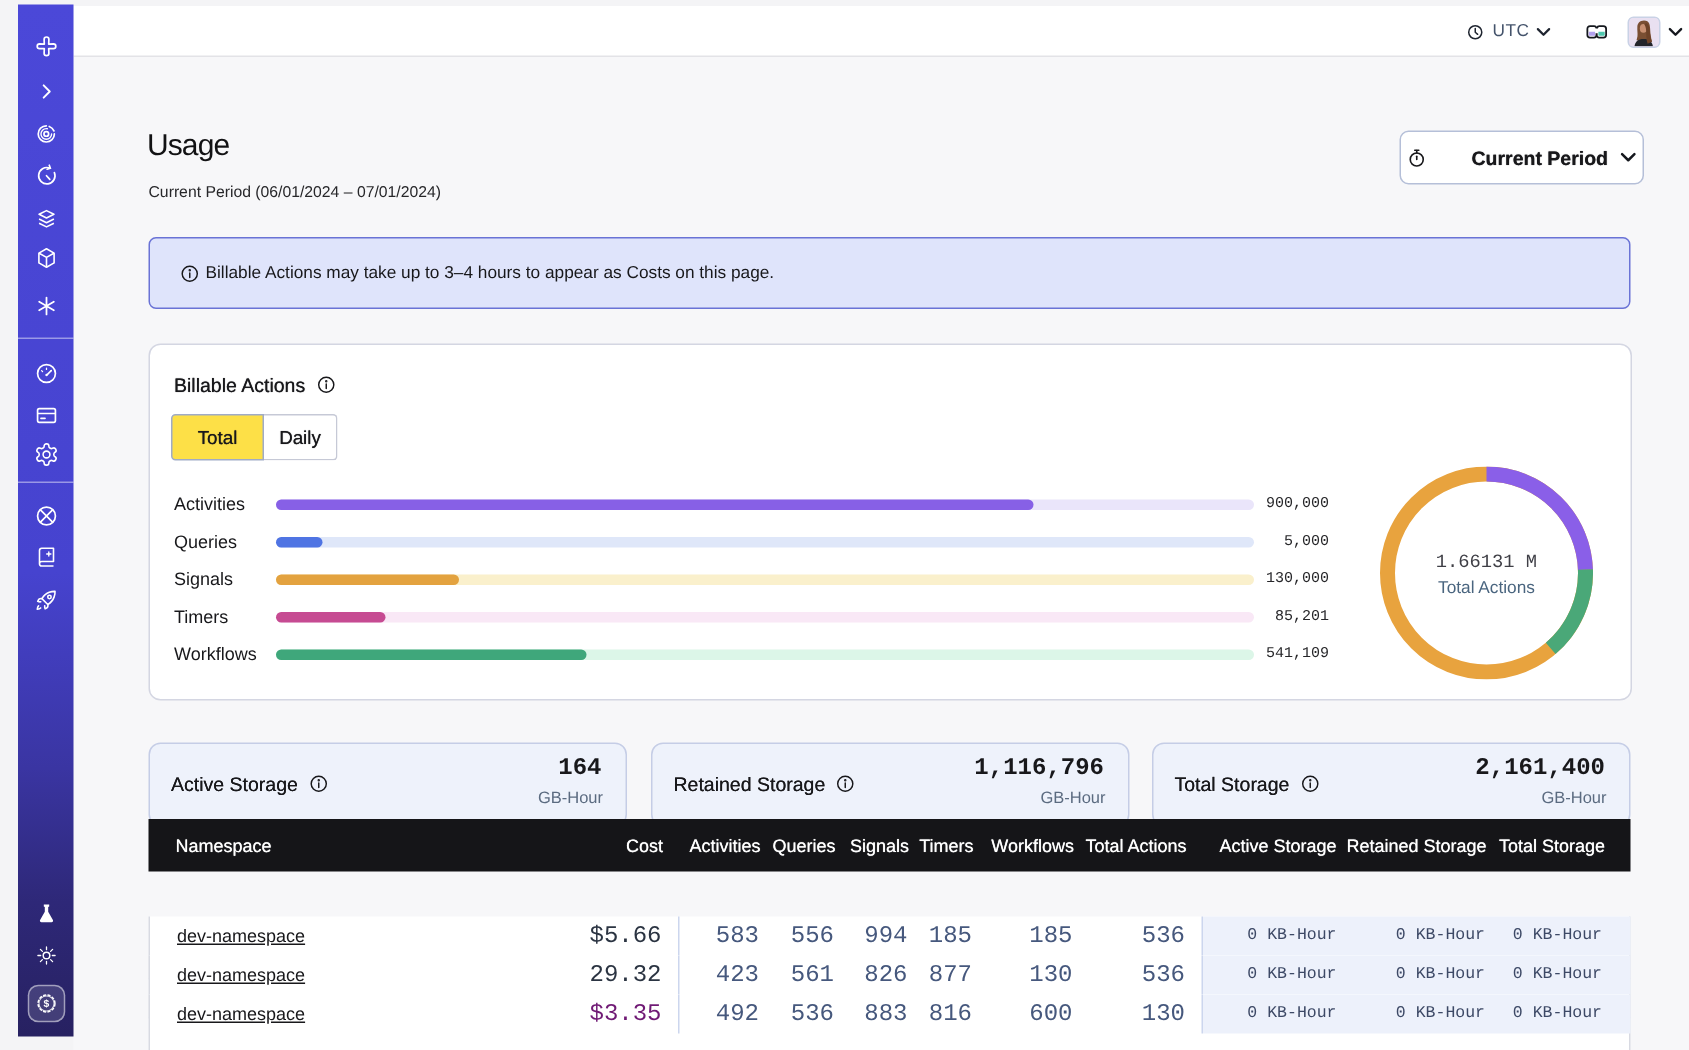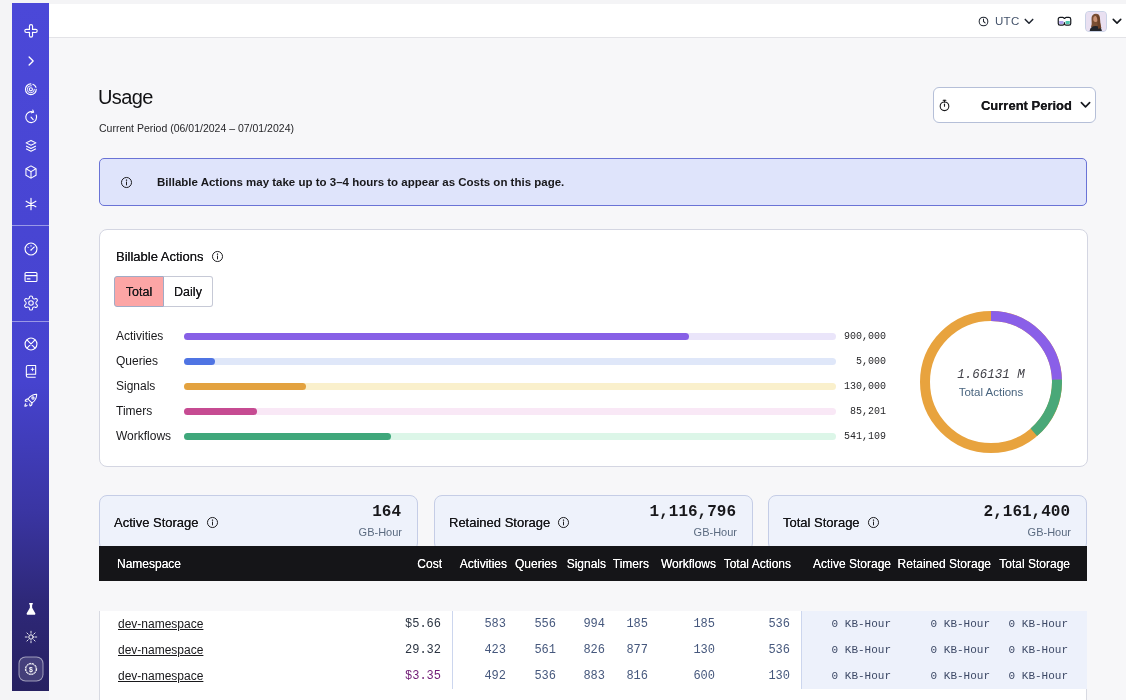--- a/index.html
+++ b/index.html
@@ -18,51 +18,51 @@
   #mainbg { position:absolute; left:49px; top:38px; width:1077px; height:662px; background:#f7f7f9; }
   
   #h1 { position:absolute; left:98px; top:86px; font-size:20px; font-weight:400; color:#121214; letter-spacing:-0.6px; }
   #sub { position:absolute; left:99px; top:122px; font-size:10.5px; color:#27272a; }
   
   #pbtn { position:absolute; left:933px; top:87px; width:163px; height:36px; background:#fff;
     border:1px solid #b5bfd8; border-radius:6px; display:flex; align-items:center; justify-content:center; gap:8px; }
   #pbtn span { font-size:13px; font-weight:700; color:#18181b; text-shadow:0 0 .5px #18181b;margin-left:22px; }
   
   #banner { position:absolute; left:99px; top:158px; width:988px; height:48px; background:#dfe4fb;
-    border:1px solid #6a73d6; border-radius:5px; display:flex; align-items:center; padding-left:20px; gap:24px;font-weight:bold; }
+    border:1px solid #6a73d6; border-radius:5px; display:flex; align-items:center; padding-left:20px; gap:4px; }
   #banner span { font-size:11.5px; color:#18181b; }
   
   #bcard { position:absolute; left:99px; top:229px; width:989px; height:238px; background:#fff;
     border:1px solid #d4d6e2; border-radius:8px; }
   #btitle { position:absolute; left:116px; top:249px; font-size:13px; font-weight:500; text-shadow:0 0 .5px #18181b; color:#18181b;
     display:flex; align-items:center; gap:8px; }
   #tabs { position:absolute; left:114px; top:276px; height:31px; display:flex; }
   .tab { height:31px; display:flex; align-items:center; justify-content:center; font-size:12.5px; font-weight:500; color:#18181b; text-shadow:0 0 .5px #18181b; }
-  #tab1 { width:50px; background:#fca5a5; border:1px solid #a0abc6; border-radius:3px 0 0 3px; }
+  #tab1 { width:62px; background:#fde047; border:1px solid #a0abc6; border-radius:3px 0 0 3px; }
   #tab2 { width:49px; background:#fff; border:1px solid #c6c9d6; border-left:none; border-radius:0 3px 3px 0; }
   .blabel { position:absolute; left:116px; font-size:12px; color:#18181b; }
   .btrack { position:absolute; left:184px; width:652px; height:7px; border-radius:99px; }
   .bfill { position:absolute; left:184px; height:7px; border-radius:99px; }
   .bnum { position:absolute; width:80px; left:806px; text-align:right; font-family:"Liberation Mono",monospace;
     font-size:10px; color:#27272a; }
   
   .scard { position:absolute; top:495px; width:319px; height:56px; background:#eef2fb; border:1px solid #c5cde6;
     border-radius:8px; }
   .stitle { position:absolute; left:14px; top:19px; font-size:13px; font-weight:500; color:#18181b; text-shadow:0 0 .4px #18181b;
     display:flex; align-items:center; gap:7px; }
   .sval { position:absolute; right:16px; top:7px; font-family:"Liberation Mono",monospace; font-size:16px;
     font-weight:700; color:#18181b; }
   .sunit { position:absolute; right:15px; top:30px; font-size:11px; color:#5b6b80; }
   
   #thead { position:absolute; left:99px; top:546px; width:988px; height:35px; background:#151518; }
   .th { position:absolute; top:0; height:35px; display:flex; align-items:center; color:#fff; font-size:12px; font-weight:500; text-shadow:0 0 .5px #fff; }
   .trow { position:absolute; left:99px; width:988px; height:42px; background:#fff; border-bottom:1px solid #c7d2f0;
     border-left:1px solid #d8dae2; border-right:1px solid #d8dae2; }
   .tc { position:absolute; top:0; height:26px; display:flex; align-items:center; font-family:"Liberation Mono",monospace; }
-  .num { color:#46587d; font-size:12px; }
+  .num { color:#46587d; font-size:16px; }
   .stor { color:#3d4966; font-size:11px; }
   .ns { font-family:"Liberation Sans",sans-serif; font-size:12px; color:#18181b; text-decoration:underline; }
   .storbg { position:absolute; left:702px; top:0; width:285px; height:26px; background:#edf1fb; }
   .vline { position:absolute; top:0; width:1px; height:26px; background:#ccd6ee; }
 </style>
 </head>
 <body>
 <div id="mainbg"></div>
 <div id="topbar"></div>
 <div id="side"></div>
@@ -228,21 +228,21 @@
 <div class="bfill" style="top:432.5px;width:207px;background:#3fa77b"></div>
 <div class="bnum" style="top:431px">541,109</div>
 
 <svg class="abs" style="left:920px;top:311px" width="142" height="142" viewBox="0 0 142 142">
 <g transform="translate(71,71)">
 <circle r="66" fill="none" stroke="#e8a33e" stroke-width="10"></circle>
 <circle r="66" fill="none" stroke="#8a5fe8" stroke-width="10" stroke-dasharray="101.3 313.4" transform="rotate(-90)"></circle>
 <circle r="66" fill="none" stroke="#4aa878" stroke-width="10" stroke-dasharray="59.3 355.4" transform="rotate(-2)"></circle>
 </g>
 </svg>
-<div class="abs" style="left:920px;top:368px;width:142px;text-align:center;font-family:'Liberation Mono',monospace;font-size:12.5px;color:#3f3f46;font-style:italic;">1.66131 M</div>
+<div class="abs" style="left:920px;top:368px;width:142px;text-align:center;font-family:'Liberation Mono',monospace;font-size:12.5px;color:#3f3f46;">1.66131 M</div>
 <div class="abs" style="left:920px;top:386px;width:142px;text-align:center;font-size:11.5px;color:#4a657f;">Total Actions</div>
 
 <div class="scard" style="left:99px">
   <div class="stitle">Active Storage
   <svg width="13" height="13" viewBox="0 0 24 24" fill="none" stroke="#18181b" stroke-width="1.8">
         <circle cx="12" cy="12" r="9.3"></circle>
         <path d="M12 11 v5.5" stroke-linecap="round"></path>
         <circle cx="12" cy="7.6" r="0.6" fill="#18181b"></circle>
       </svg>
   </div>

